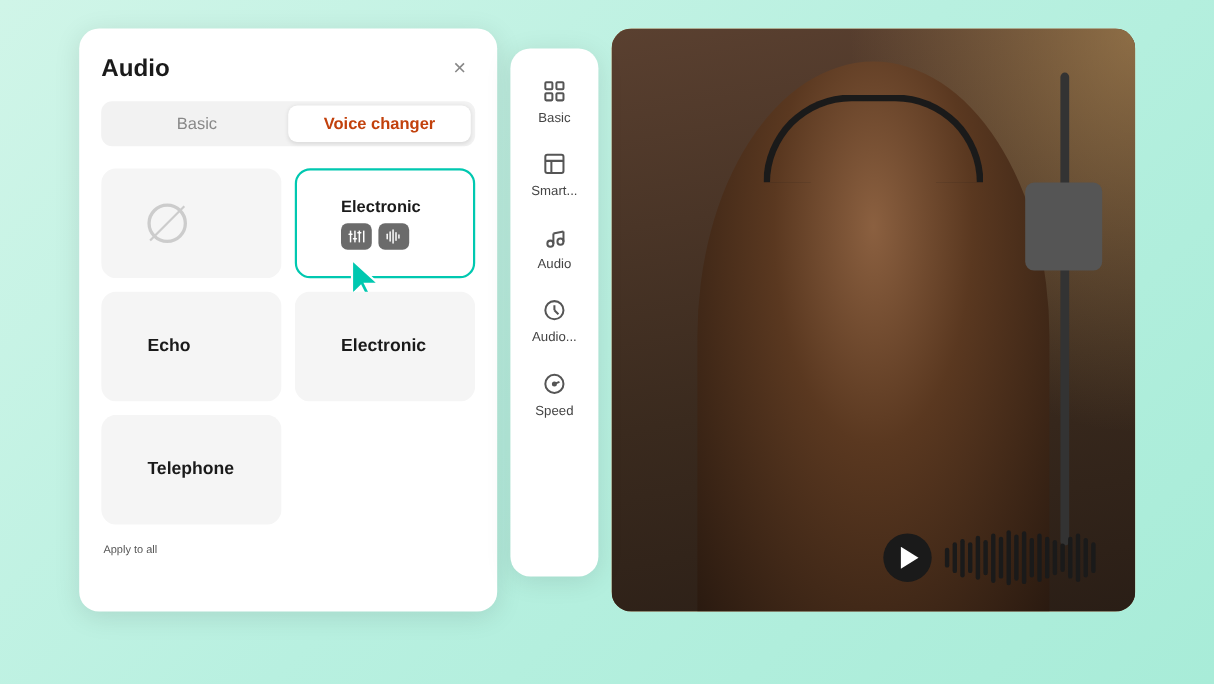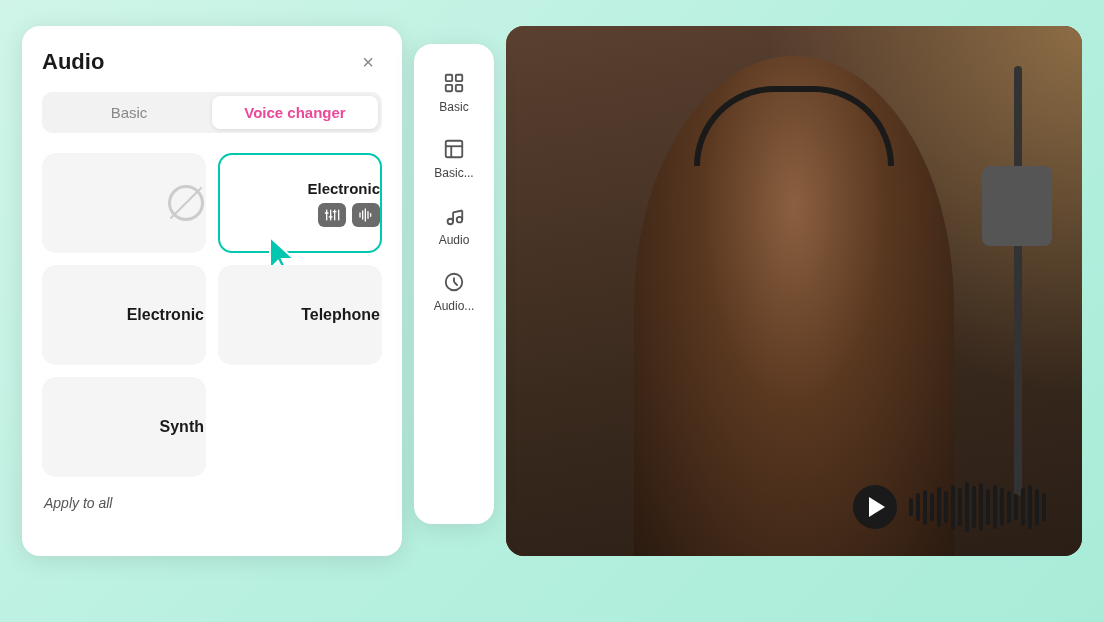--- a/index.html
+++ b/index.html
@@ -10,21 +10,21 @@
       display: flex;
       align-items: center;
       justify-content: center;
       font-family: -apple-system, BlinkMacSystemFont, 'Segoe UI', sans-serif;
       overflow: hidden;
     }
 
     .main-container {
       display: flex;
       align-items: flex-start;
-      width: 1060px;
+      width: 960px;
       height: 570px;
       position: relative;
     }
 
     
     .audio-panel {
       background: #fff;
       border-radius: 18px;
       padding: 22px 20px 20px;
       width: 380px;
@@ -79,65 +79,65 @@
       font-weight: 500;
     }
 
     .tab-btn.inactive {
       background: transparent;
       color: #888;
     }
 
     .tab-btn.active {
       background: #fff;
-      color: #ec4899;
+      color: #c2410c;
       font-weight: 700;
       box-shadow: 0 1px 4px rgba(0,0,0,0.10);
     }
 
     .grid {
       display: grid;
       grid-template-columns: 1fr 1fr;
       gap: 12px;
       margin-bottom: 18px;
     }
 
     .grid-item {
       background: #f5f5f5;
       border-radius: 14px;
       height: 100px;
       display: flex;
       flex-direction: column;
-      align-items: flex-end;
+      align-items: flex-start;
       justify-content: center;
       cursor: pointer;
       position: relative;
       border: 2px solid transparent;
       font-size: 16px;
       font-weight: 600;
       color: #1a1a1a;
       gap: 6px;
+      padding-left: 40px;
     }
 
     .grid-item.selected {
       border: 2.5px solid #00c8b0;
       background: #fff;
     }
 
     .grid-item.none-item {
       font-size: 14px;
       color: #999;
     }
 
     .apply-all {
       color: #555;
-      font-size: 14px;
+      font-size: 10px;
       margin-top: 4px;
       padding-left: 2px;
-      font-style: italic;
     }
 
     
     .mini-chips {
       display: flex;
       gap: 6px;
     }
 
     .mini-chip {
       background: #6b6b6b;
@@ -336,32 +336,32 @@
           </div>
         </div>
 
         <div style="position:absolute; bottom:-30px; left:40%; transform:translateX(-50%);">
           <svg width="36" height="42" viewBox="0 0 36 42">
             <polygon points="4,2 4,34 12,26 18,38 22,36 16,24 28,24" fill="#00c8b0" stroke="white" stroke-width="2"></polygon>
           </svg>
         </div>
       </div>
 
+      <div class="grid-item">
+        <span>Echo</span>
+      </div>
 
       <div class="grid-item">
         <span>Electronic</span>
       </div>
 
       <div class="grid-item">
         <span>Telephone</span>
       </div>
 
-      <div class="grid-item">
-        <span>Synth</span>
-      </div>
     </div>
 
     <div class="apply-all">Apply to all</div>
   </div>
 
   <div class="sidebar">
 
     <div class="sidebar-item">
       <div class="sidebar-icon">
         <svg width="22" height="22" viewBox="0 0 24 24" fill="none" stroke="#555" stroke-width="2">
@@ -375,21 +375,21 @@
     </div>
 
     <div class="sidebar-item">
       <div class="sidebar-icon">
         <svg width="22" height="22" viewBox="0 0 24 24" fill="none" stroke="#555" stroke-width="2">
           <rect x="3" y="3" width="18" height="18" rx="2"></rect>
           <line x1="3" y1="9" x2="21" y2="9"></line>
           <line x1="9" y1="9" x2="9" y2="21"></line>
         </svg>
       </div>
-      <span class="sidebar-item-label">Basic...</span>
+      <span class="sidebar-item-label">Smart...</span>
     </div>
 
 
     <div class="sidebar-item">
       <div class="sidebar-icon">
         <svg width="22" height="22" viewBox="0 0 24 24" fill="none" stroke="#555" stroke-width="2">
           <circle cx="8" cy="18" r="3"></circle>
           <circle cx="18" cy="16" r="3"></circle>
           <line x1="11" y1="18" x2="11" y2="8"></line>
           <line x1="21" y1="16" x2="21" y2="6"></line>
@@ -403,20 +403,30 @@
       <div class="sidebar-icon">
         <svg width="22" height="22" viewBox="0 0 24 24" fill="none" stroke="#555" stroke-width="2">
           <circle cx="12" cy="12" r="9"></circle>
           <path d="M12 12 l4 4"></path>
           <path d="M12 12 l0 -5"></path>
         </svg>
       </div>
       <span class="sidebar-item-label">Audio...</span>
     </div>
 
+    <div class="sidebar-item">
+      <div class="sidebar-icon">
+        <svg width="22" height="22" viewBox="0 0 24 24" fill="none" stroke="#555" stroke-width="2">
+          <circle cx="12" cy="12" r="9"></circle>
+          <path d="M12 12 l5 -2"></path>
+          <circle cx="12" cy="12" r="1.5" fill="#555"></circle>
+        </svg>
+      </div>
+      <span class="sidebar-item-label">Speed</span>
+    </div>
 
   </div>
 
   <div class="photo-area">
 
     <div class="photo-placeholder">
 
       <div style="position:absolute; inset:0; background: linear-gradient(170deg, #5a4030 0%, #3a2a1e 60%, #2a1e16 100%);"></div>
 
       <div style="position:absolute; top:0; right:0; width:55%; height:70%; background: radial-gradient(ellipse at top right, #c8a060 0%, transparent 70%); opacity:0.5;"></div>

